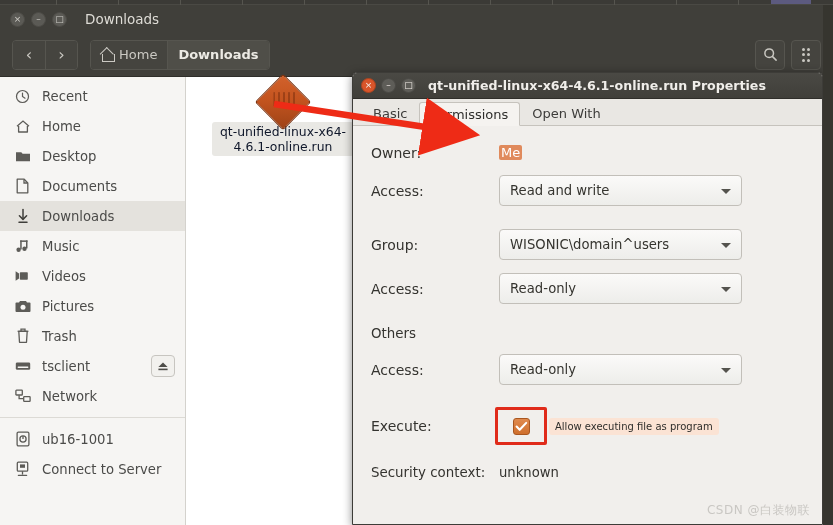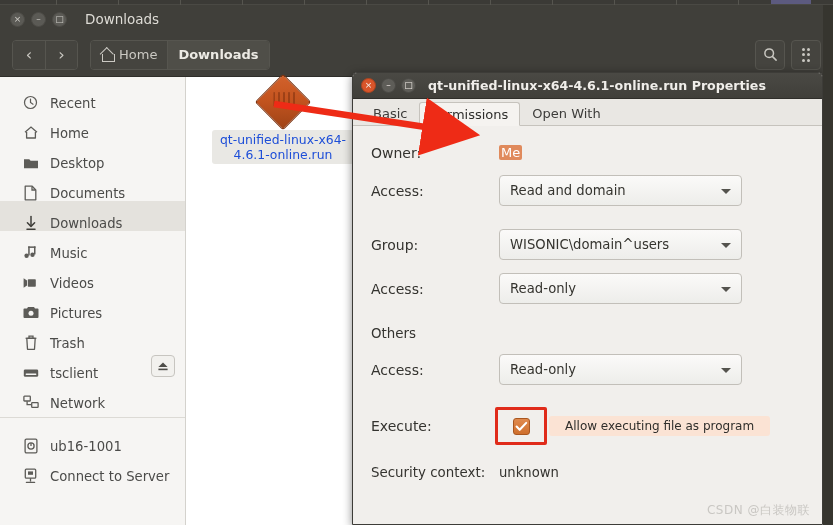--- a/index.html
+++ b/index.html
@@ -124,22 +124,22 @@
   }
   .sidebar {
     width: 186px; height: 100%;
     background: #f6f5f3;
     border-right: 1px solid #d4d2cd;
     padding-top: 4px;
     font-size: 13.2px;
     color: #4b4b49;
   }
   .sb-item {
-    height: 30px; display: flex; align-items: flex-end; gap: 11px;
-    padding-left: 22px; position: relative;
+    height: 30px; display: flex; align-items: center; gap: 11px;
+    padding-left: 14px; position: relative;
   }
   .sb-item.selected { background: #e4e2dd; }
   .sb-sep { height: 1px; margin: 6px 0; background: #dcdad5; }
   .sb-icon { width: 17px; height: 17px; flex: none; color: #5d5c58; display: flex; align-items: center; justify-content: center; }
   .sb-icon svg { display: block; }
   .eject {
     position: absolute; right: 10px; top: 4px;
     width: 24px; height: 22px; border: 1px solid #c7c5c0; border-radius: 4px;
     background: #f2f1ee;
     display: flex; align-items: center; justify-content: center;
@@ -161,24 +161,23 @@
     position: relative;
   }
   .file-icon::after {
     content: ""; position: absolute; left: 7px; top: 9px; width: 22px; height: 14px;
     background: repeating-linear-gradient(
        90deg, rgba(130,50,15,.65) 0 2px, rgba(130,50,15,0) 2px 5px);
     transform: rotate(-45deg);
     opacity: .9;
   }
   .file-label {
-    margin-top: 8px;
     display: inline-block;
     font-size: 12.4px; line-height: 15px;
-    color: #1d4ed8;
+    color: #0f172a;
     background: #e9e8e4;
     border-radius: 3px;
     padding: 2px 5px;
     max-width: 142px;
   }
 
   
   .arrow-svg {
     position: absolute; left: 0; top: 0; width: 833px; height: 525px;
     pointer-events: none;
@@ -297,24 +296,24 @@
   }
   .checkbox {
     width: 17px; height: 17px;
     background: linear-gradient(#e08a4e, #cf6f2c);
     border: 1px solid #a9561f;
     border-radius: 3px;
     display: flex; align-items: center; justify-content: center;
   }
   .checkbox svg { display: block; }
   .exec-label {
-    font-size: 12px; color: #2f2e2b;
+    font-size: 10px; color: #2f2e2b;
     background: #fbe3d4;
     border-radius: 3px;
-    padding: 3px 16px;
+    padding: 3px 6px;
     margin-left: 2px;
   }
   .sec-row { display: flex; align-items: center; margin-top: 20px; }
   .sec-label { width: 128px; font-size: 13.4px; color: #34332f; flex: none; }
   .sec-value { font-size: 13.2px; color: #34332f; }
 
   
   .watermark {
     position: absolute; right: 23px; bottom: 6px;
     font-size: 12px; color: #c9c7c3;
@@ -578,21 +577,21 @@
     <div class="pd-content">
 
       <div class="prow">
         <span class="plabel">Owner:</span>
         <span class="pvalue-owner">Me</span>
       </div>
 
       <div class="prow">
         <span class="plabel">Access:</span>
         <div class="combo">
-          <span>Read and domain</span>
+          <span>Read and write</span>
           <span class="caret"></span>
         </div>
       </div>
 
       <div class="spacer-gap"></div>
 
       <div class="prow">
         <span class="plabel">Group:</span>
         <div class="combo">
           <span>WISONIC\domain^users</span>

